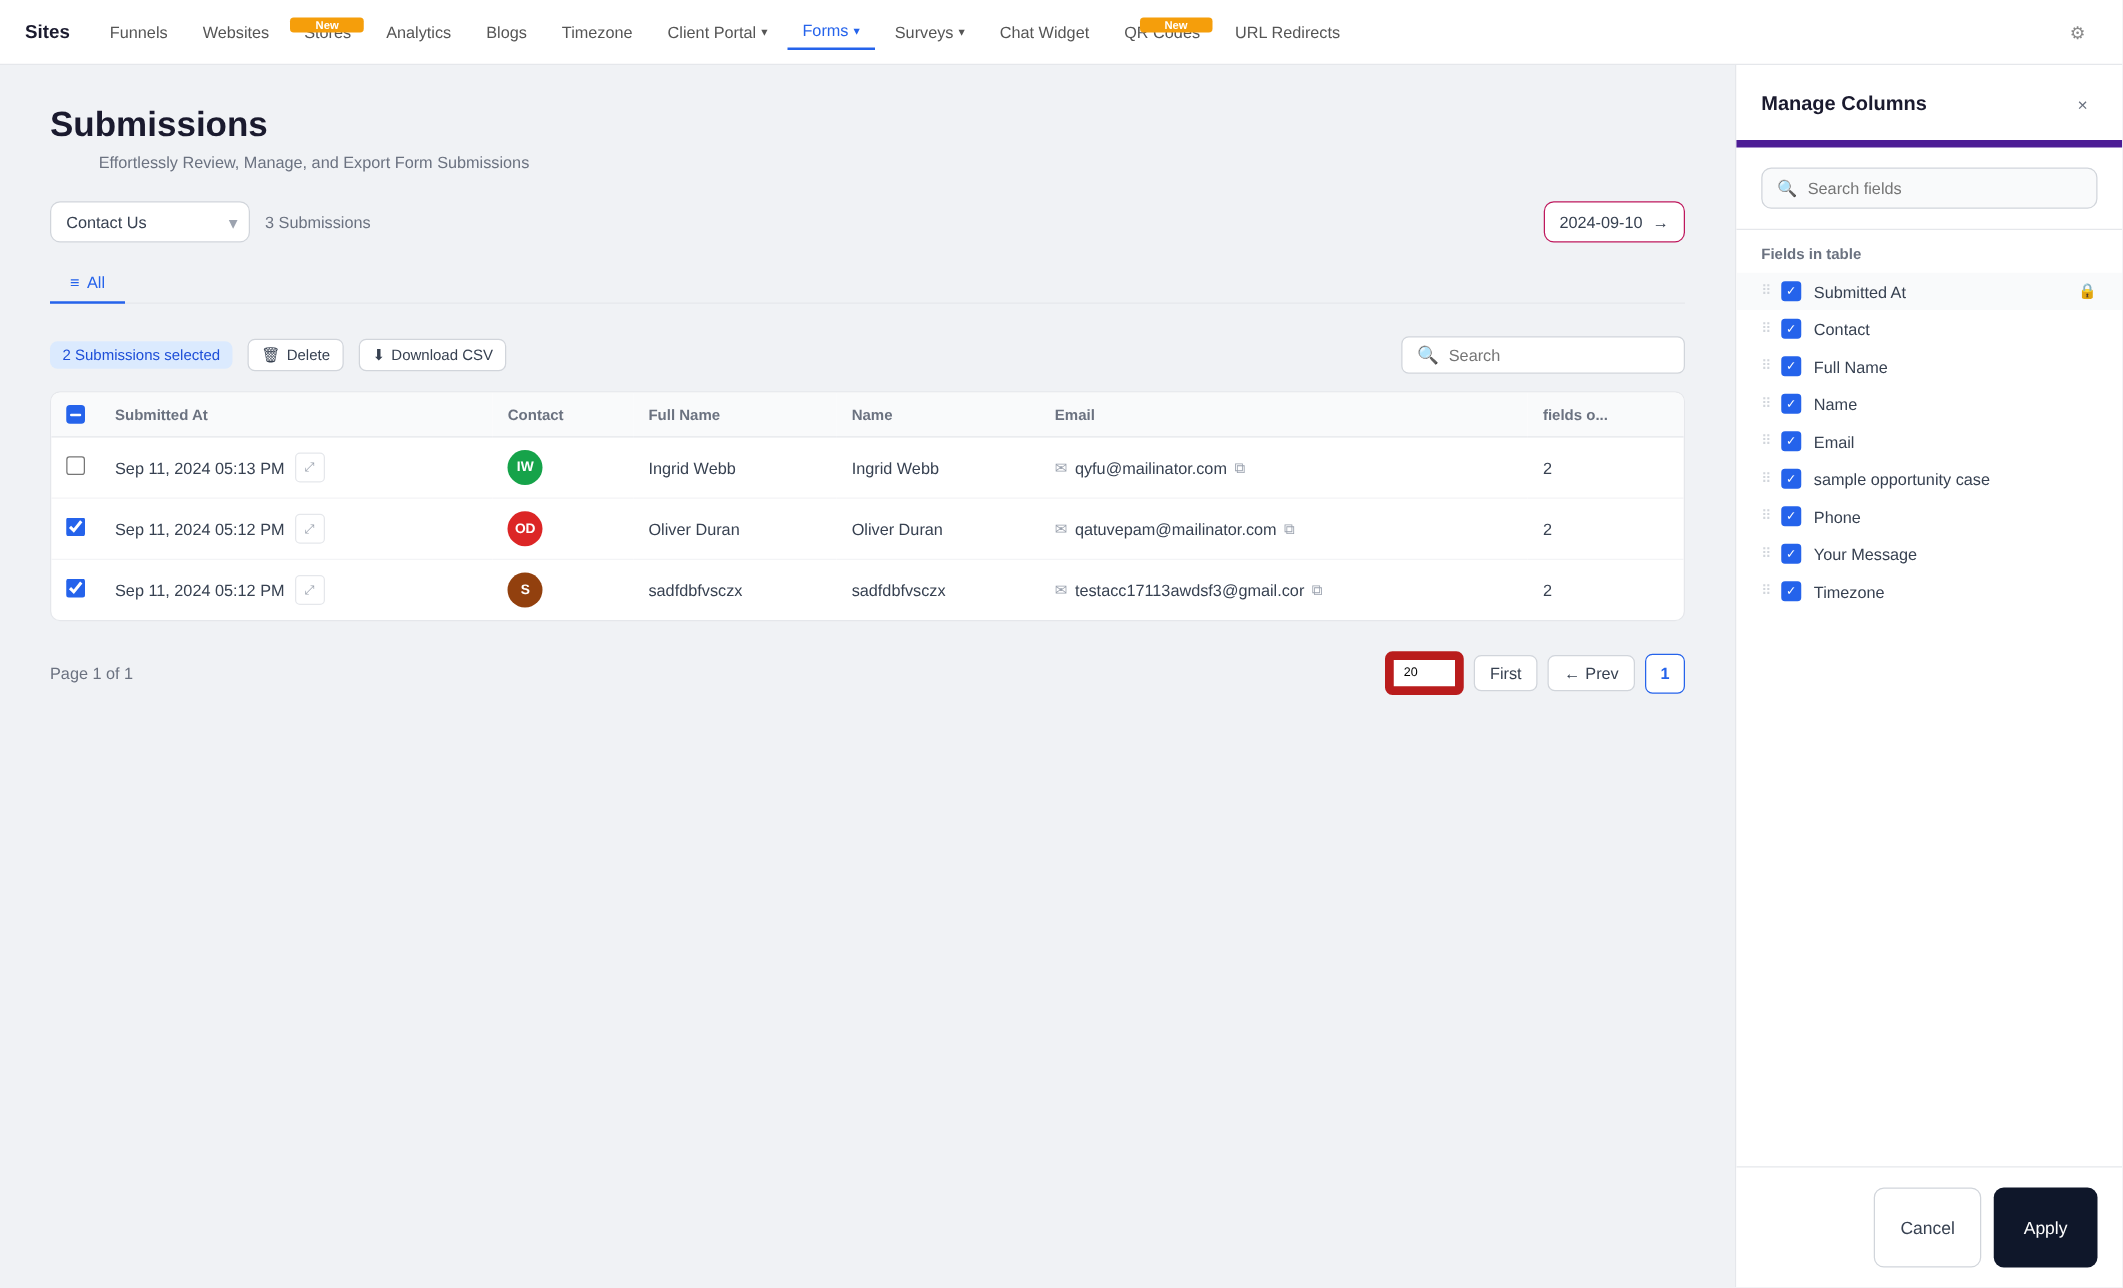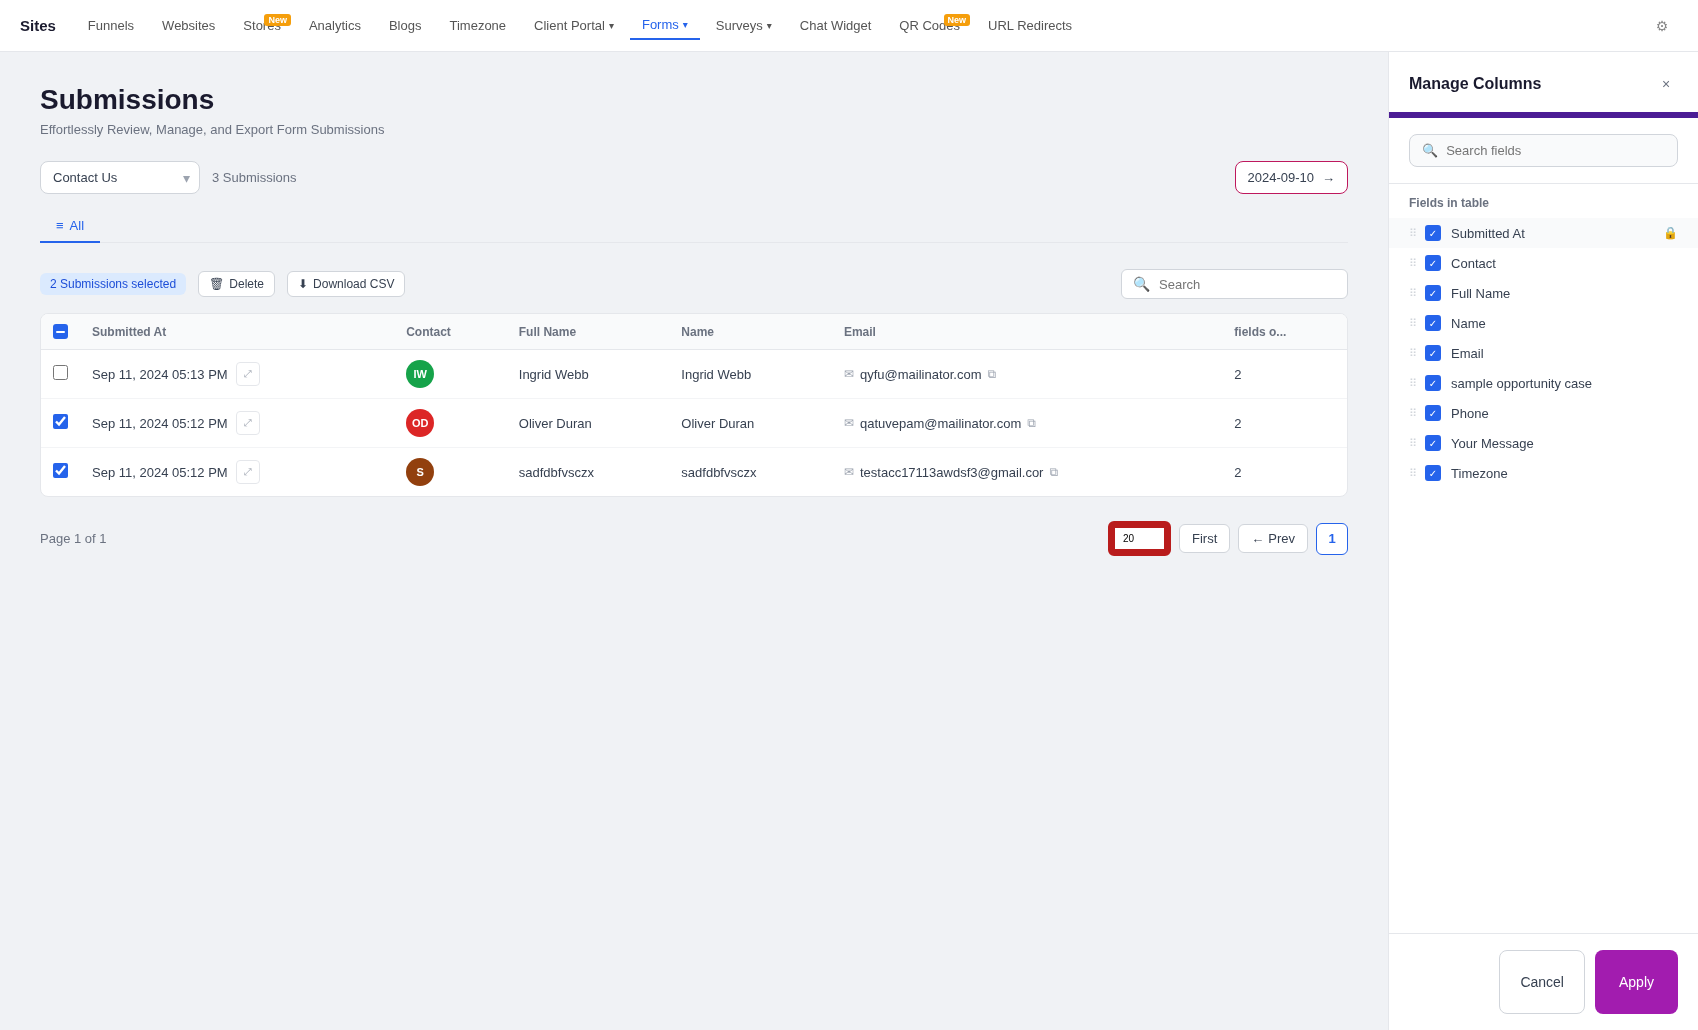--- a/index.html
+++ b/index.html
@@ -31,21 +31,21 @@
       display: flex;
       align-items: center;
       gap: 4px;
       position: relative;
     }
     .nav-item.active { color: #2563eb; border-bottom: 2px solid #2563eb; border-radius: 0; }
     .nav-badge {
       background: #f59e0b;
       color: #fff;
       font-size: 9px;
-      padding: 1px 4px;
+      padding: 1px 20px;
       border-radius: 3px;
       position: absolute;
       top: 2px;
       right: 2px;
       font-weight: 600;
     }
     .nav-spacer { flex: 1; }
     .nav-gear {
       width: 32px; height: 32px;
       display: flex; align-items: center; justify-content: center;
@@ -70,20 +70,21 @@
     .page-title {
       font-size: 28px;
       font-weight: 700;
       color: #1a1a2e;
       margin-bottom: 6px;
     }
     .page-subtitle {
       color: #6b7280;
       font-size: 13px;
       margin-bottom: 24px;
+      margin-left: 39px;
     }
 
     
     .toolbar {
       display: flex;
       align-items: center;
       gap: 12px;
       margin-bottom: 16px;
     }
     .form-select-wrapper {
@@ -438,21 +439,21 @@
       border-radius: 8px;
       background: #fff;
       cursor: pointer;
       font-size: 14px;
       color: #374151;
     }
     .btn-apply {
       padding: 24px 24px;
       border: none;
       border-radius: 8px;
-      background: #a21caf;
+      background: #0f172a;
       cursor: pointer;
       font-size: 14px;
       color: #fff;
       font-weight: 500;
     }
 
     .chevron-icon { font-size: 10px; }
   </style>
 </head>
 <body>

